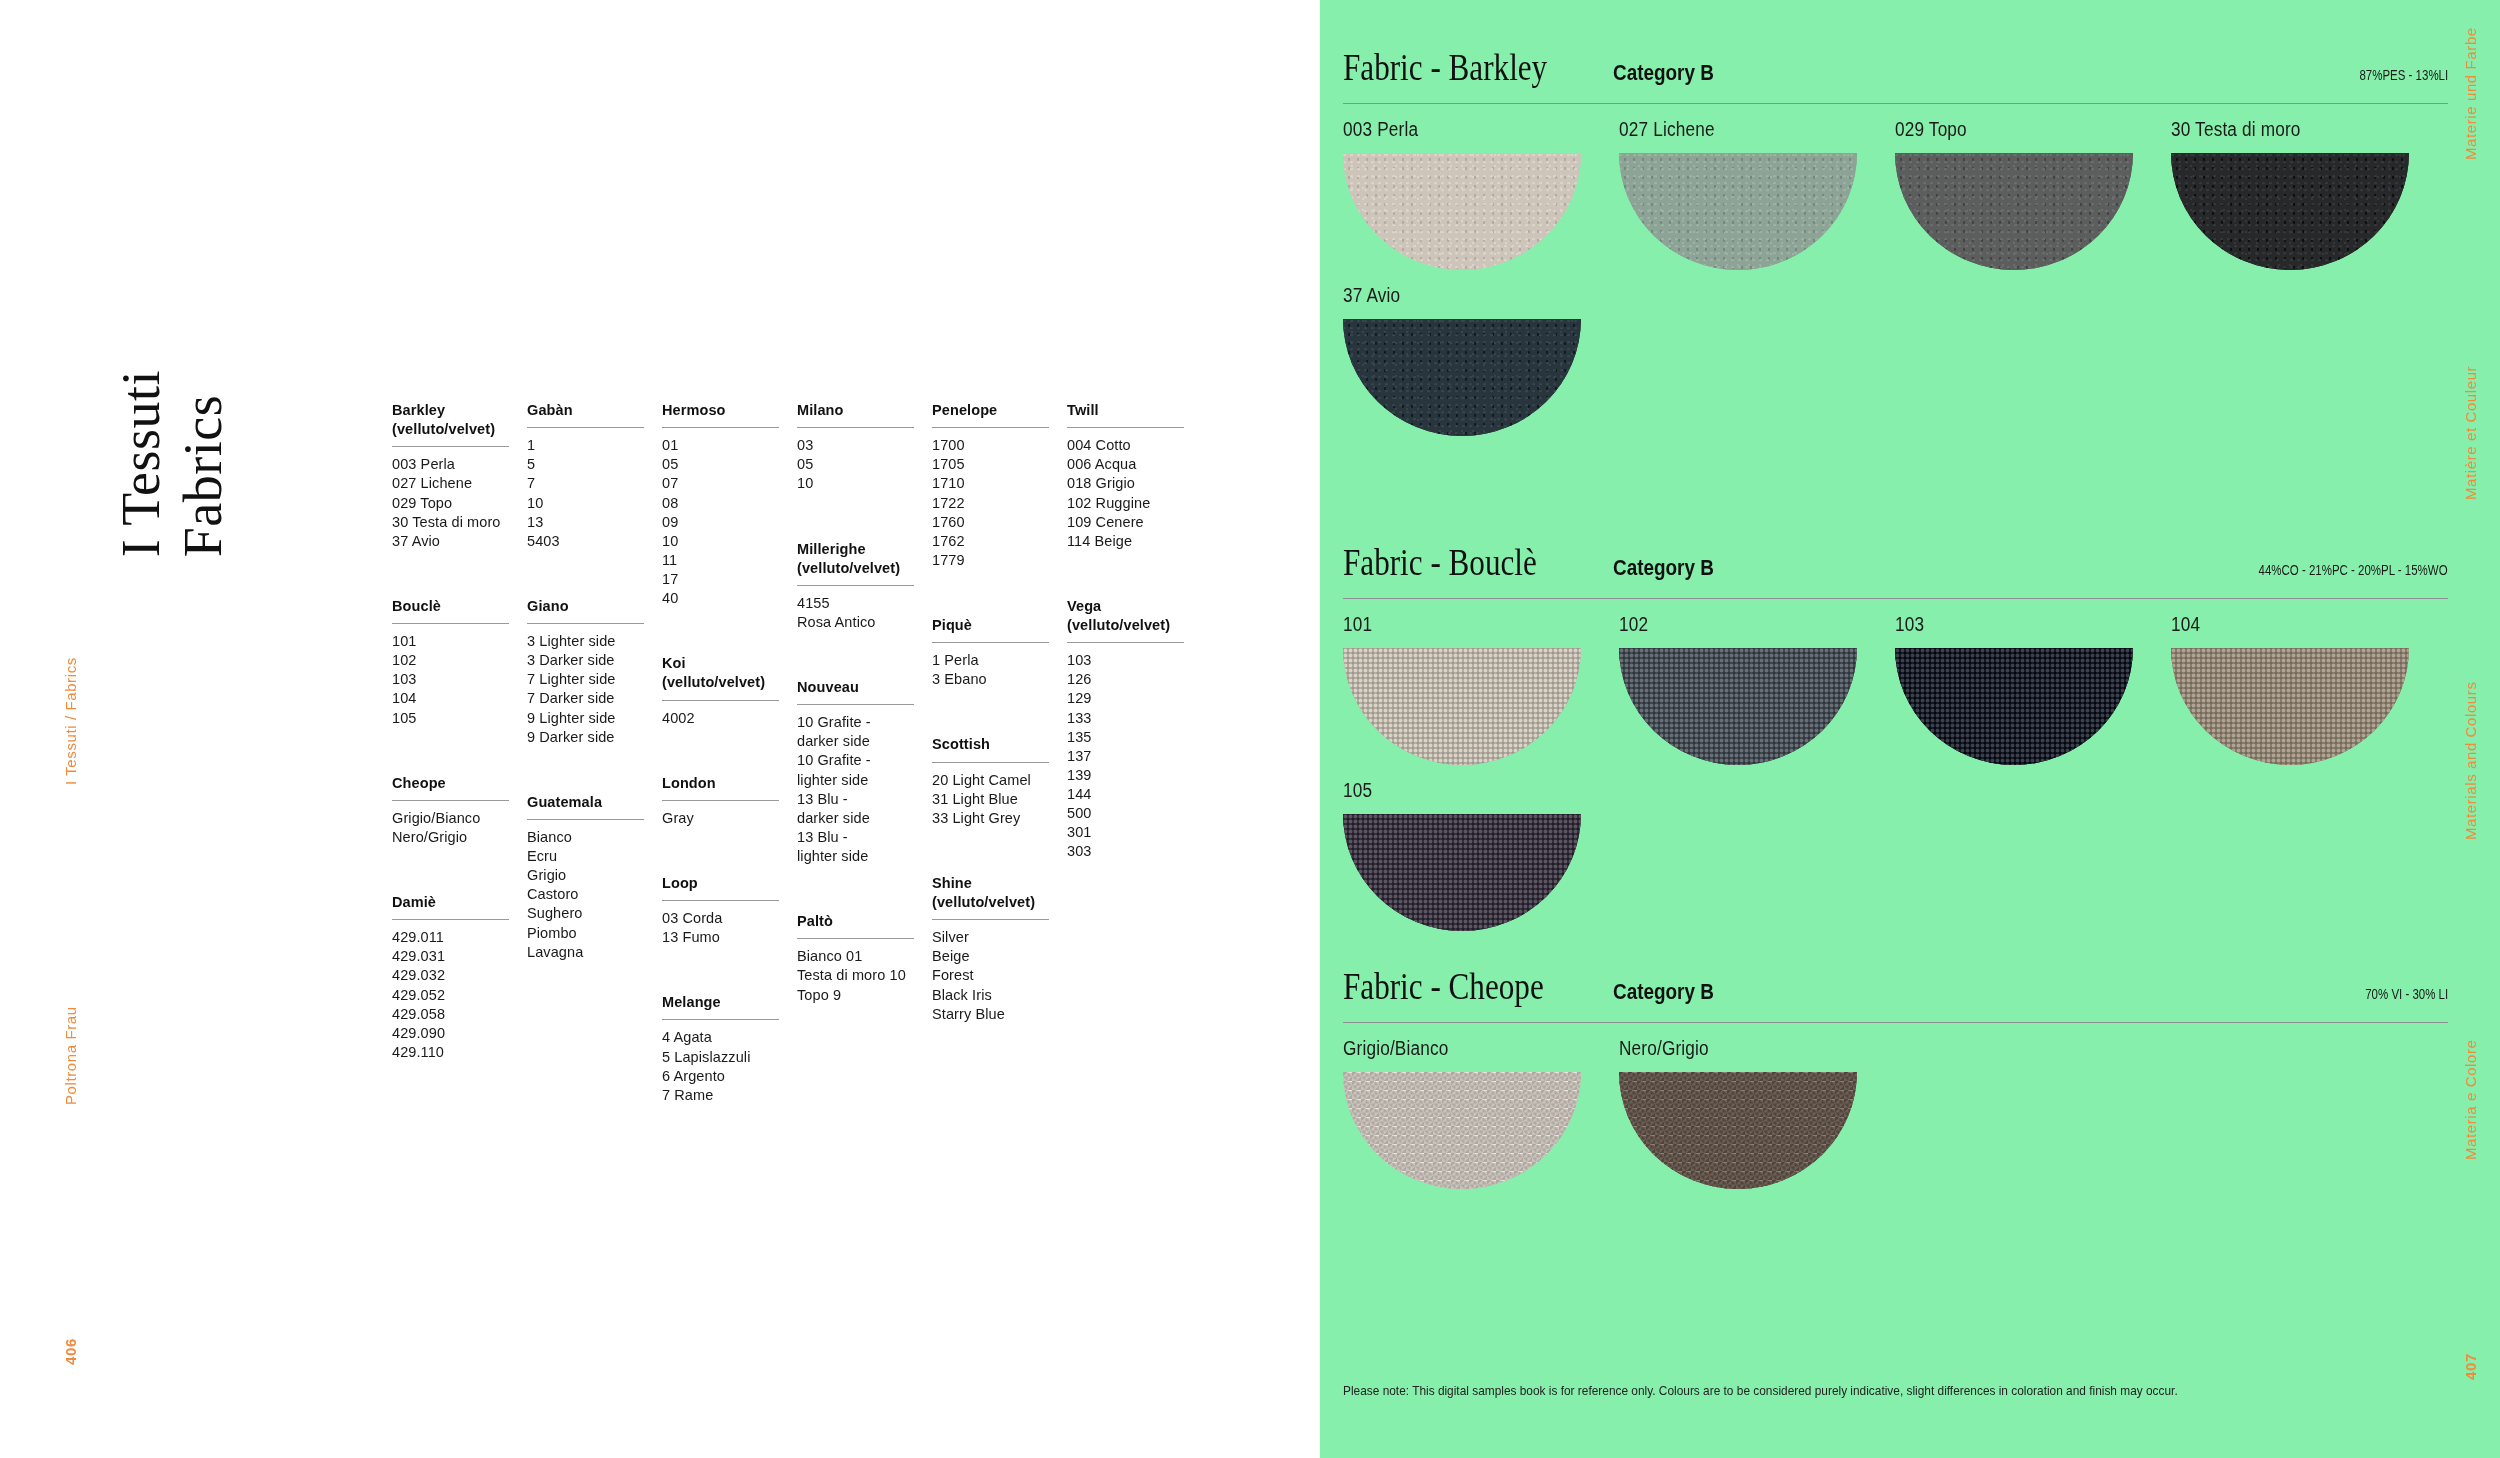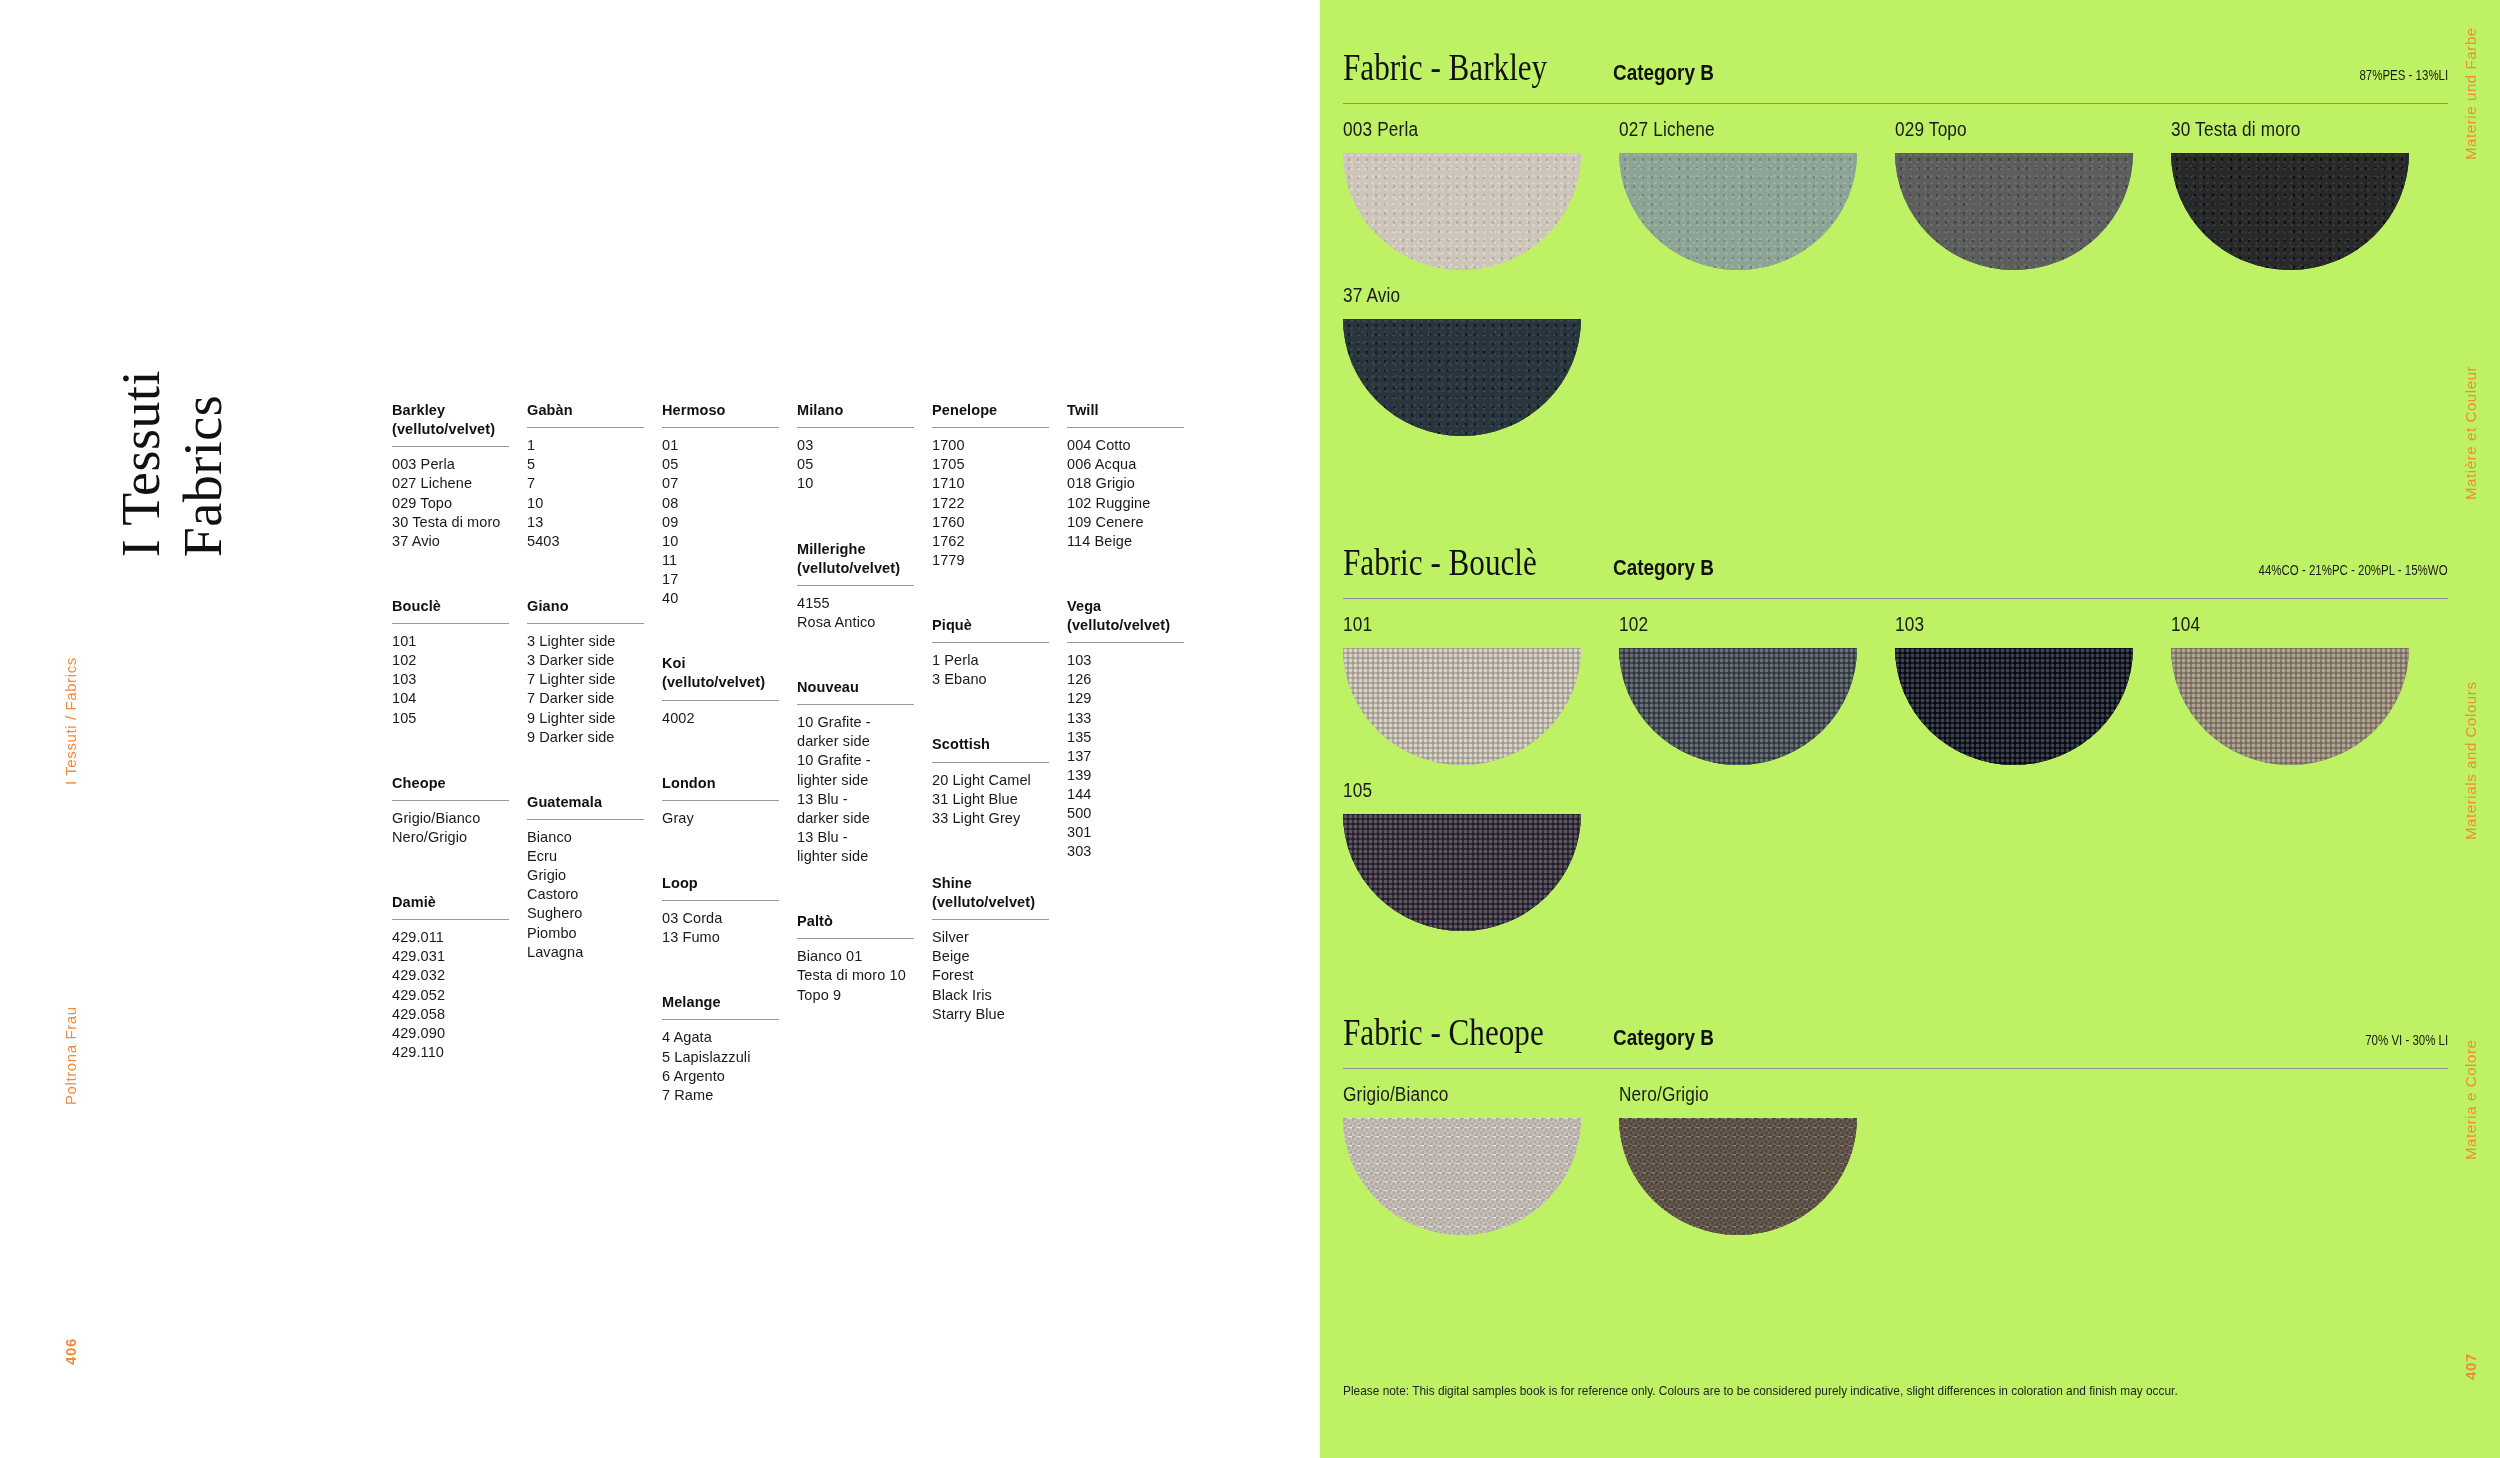--- a/index.html
+++ b/index.html
@@ -95,21 +95,21 @@
     letter-spacing: 0.1px;
     white-space: nowrap;
   }
   .grp-spacer { height: 19px; }
 
   
   #right-page {
     position: absolute;
     left: 1320px; top: 0;
     width: 1180px; height: 1458px;
-    background: #bef264;
+    background: #86efac;
   }
 
   .fabric-section { position: absolute; left: 23px; width: 1105px; }
   .sec-head {
     display: flex;
     align-items: baseline;
     height: 52px;
   }
   .sec-title {
     font-family: "Liberation Serif", serif;
@@ -513,21 +513,21 @@
             </div>
           </div>
           <div class="swatch-cell">
             <div class="swatch-label">105</div>
             <div class="swatch-chip" style="background: rgb(58, 51, 64);">
               <div class="tex" style="background: radial-gradient(circle, rgb(92, 85, 98) 0px, rgb(92, 85, 98) 1.5px, transparent 1.9px) 0px 0px / 5px 5px, radial-gradient(circle, rgb(32, 25, 38) 0px, rgb(32, 25, 38) 1.3px, transparent 1.7px) 2.5px 2.5px / 5px 5px rgb(58, 51, 64);"></div>
             </div>
           </div>
         </div>
       </div>
-      <div class="fabric-section" style="top: 1010px;">
+      <div class="fabric-section" style="top: 964px;">
         <div class="sec-head">
           <div class="sec-title">Fabric - Cheope</div>
           <div class="sec-category">Category B</div>
           <div class="sec-composition">70% VI - 30% LI</div>
         </div>
         <div class="sec-rule"></div>
         <div class="swatch-grid">
           <div class="swatch-cell">
             <div class="swatch-label">Grigio/Bianco</div>
             <div class="swatch-chip" style="background: rgb(201, 195, 188);">

